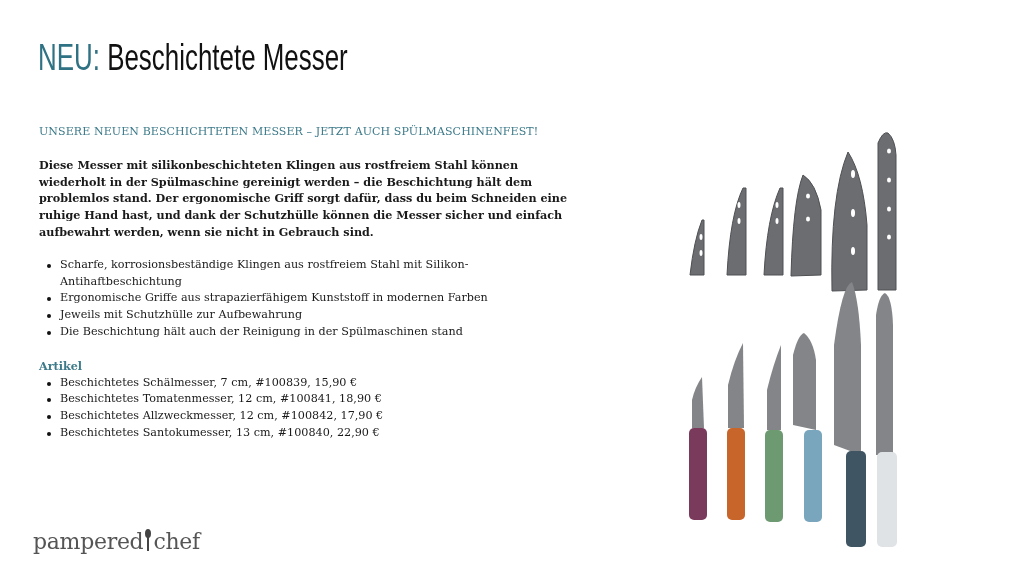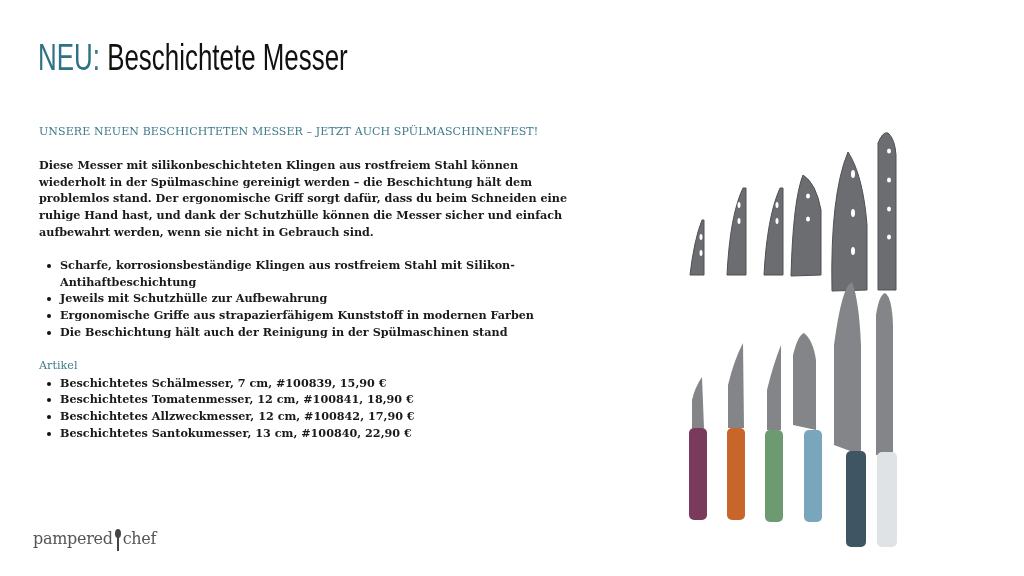--- a/index.html
+++ b/index.html
@@ -3,46 +3,46 @@
 <meta charset="utf-8">
 <style>
   html, body { margin:0; padding:0; }
   body { width:1024px; height:576px; background:#ffffff; position:relative; overflow:hidden; font-family:"DejaVu Serif", serif; color:#1a1a1a; }
   .title { position:absolute; left:38px; top:34px; font-family:"Liberation Sans", sans-serif; font-size:36px; font-weight:400; letter-spacing:0px; transform:scaleX(0.72); transform-origin:left top; white-space:nowrap; color:#111; line-height:48px; }
   .title .accent { color:#2f7283; }
   .content { position:absolute; left:39px; top:124px; width:530px; font-size:11.2px; line-height:16.8px; }
   .subhead { color:#3d7a8a; font-size:11px; letter-spacing:0.1px; margin:0 0 16px 0; }
   .para { margin:0 0 16px 0; font-weight:600; }
   ul { margin:0; padding:0 0 0 21px; list-style:none; }
-  ul li { position:relative; font-weight:700; }
+  ul li { position:relative; font-weight:400; }
   ul li::before { content:""; position:absolute; left:-13px; top:7px; width:4px; height:4px; background:#111; border-radius:50%; }
   .feat { margin-bottom:17px; }
-  .section-label { color:#3d7a8a; margin:0; font-weight:400; }
-  .logo { position:absolute; left:33px; top:529px; font-family:"DejaVu Serif", serif; font-size:16px; color:#555; letter-spacing:-0.3px; display:flex; }
+  .section-label { color:#3d7a8a; margin:0; font-weight:700; }
+  .logo { position:absolute; left:33px; top:529px; font-family:"DejaVu Serif", serif; font-size:22px; color:#555; letter-spacing:-0.3px; display:flex; }
   .spoon { display:inline-block; width:6px; height:22px; margin:0 2px 2px 2px; position:relative; }
   .spoon::before { content:""; position:absolute; left:0; top:0; width:6px; height:9px; background:#444; border-radius:50%; }
   .spoon::after { content:""; position:absolute; left:2px; top:7px; width:2px; height:15px; background:#444; }
   .art { position:absolute; left:680px; top:125px; width:230px; height:430px; }
 </style>
 </head>
 <body>
 
 <div class="title">
   <span class="accent">NEU:</span>
   <span>Beschichtete Messer</span>
 </div>
 
 <div class="content">
   <p class="subhead">UNSERE NEUEN BESCHICHTETEN MESSER – JETZT AUCH SPÜLMASCHINENFEST!</p>
   <p class="para">Diese Messer mit silikonbeschichteten Klingen aus rostfreiem Stahl können wiederholt in der Spülmaschine gereinigt werden – die Beschichtung hält dem problemlos stand. Der ergonomische Griff sorgt dafür, dass du beim Schneiden eine ruhige Hand hast, und dank der Schutzhülle können die Messer sicher und einfach aufbewahrt werden, wenn sie nicht in Gebrauch sind.</p>
 
   <ul class="feat">
     <li>Scharfe, korrosionsbeständige Klingen aus rostfreiem Stahl mit Silikon-Antihaftbeschichtung</li>
+    <li>Ergonomische Griffe aus strapazierfähigem Kunststoff in modernen Farben</li>
     <li>Jeweils mit Schutzhülle zur Aufbewahrung</li>
-    <li>Ergonomische Griffe aus strapazierfähigem Kunststoff in modernen Farben</li>
     <li>Die Beschichtung hält auch der Reinigung in der Spülmaschinen stand</li>
   </ul>
 
   <p class="section-label">Artikel</p>
   <ul>
     <li>Beschichtetes Schälmesser, 7 cm, #100839, 15,90 €</li>
     <li>Beschichtetes Tomatenmesser, 12 cm, #100841, 18,90 €</li>
     <li>Beschichtetes Allzweckmesser, 12 cm, #100842, 17,90 €</li>
     <li>Beschichtetes Santokumesser, 13 cm, #100840, 22,90 €</li>
   </ul>

